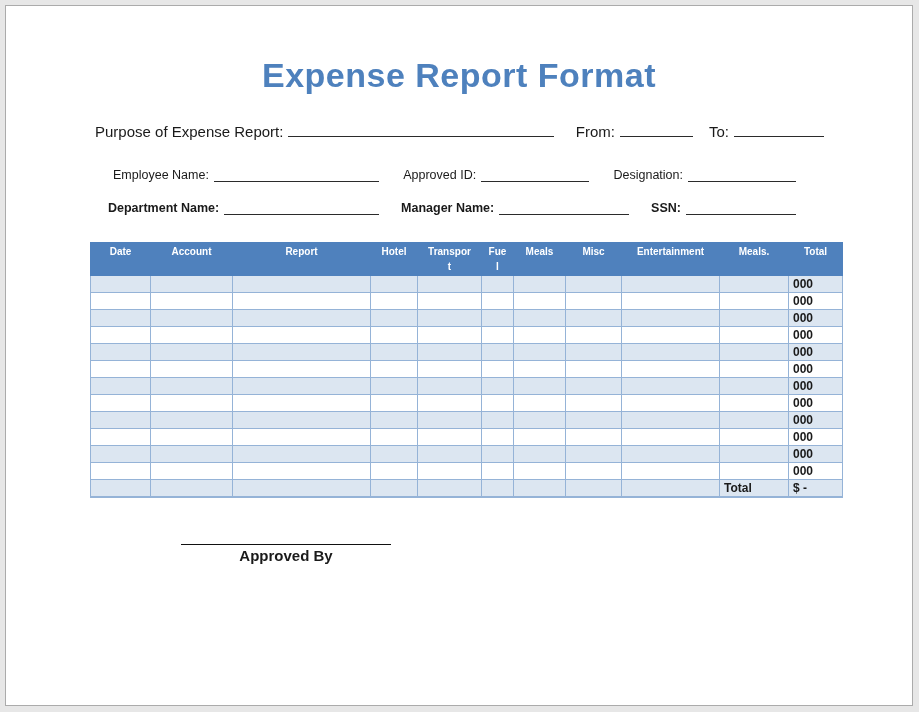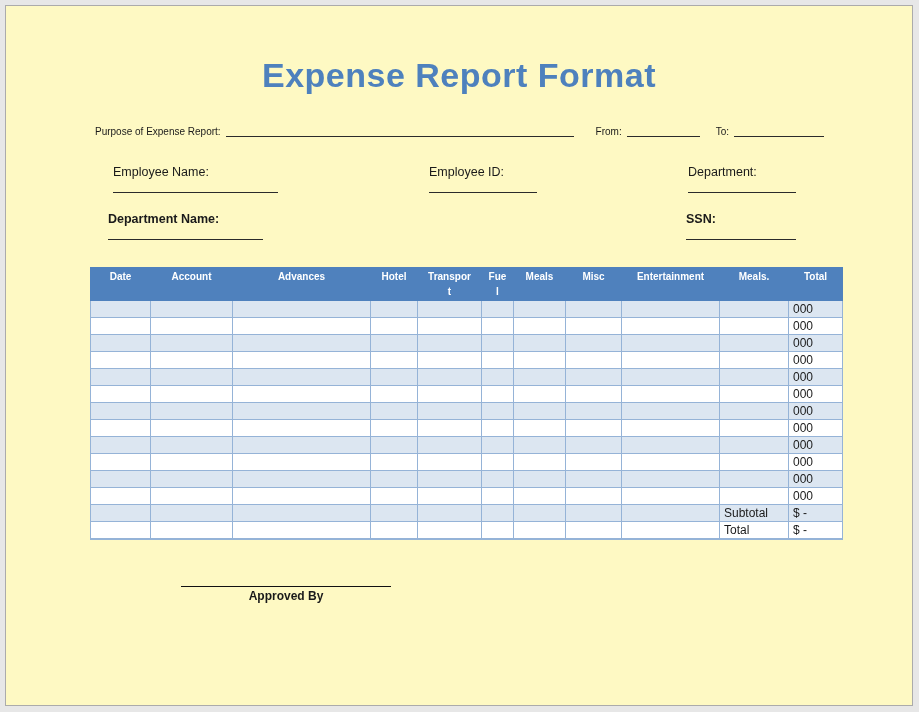--- a/index.html
+++ b/index.html
@@ -14,57 +14,57 @@
   body{
     background:#E7E7E7;
     font-family:"Liberation Sans", sans-serif;
     color:var(--ink);
     position:relative;
   }
   .page{
     position:absolute;
     left:5px;top:5px;
     width:908px;height:701px;
-    background:#fef9c3;
+    background:#ffffff;
     border:1px solid #ABABAB;
     overflow:hidden;
   }
   .title{
     margin-top:50px;
     text-align:center;
     font-size:34px;
     font-weight:bold;
     color:var(--title-blue);
     letter-spacing:.5px;
   }
   .line-row{
     display:flex;
-    align-items:flex-end;
-    font-size:10px;
+    align-items:flex-start;
+    font-size:15px;
   }
   .purpose-row{ margin:28px 88px 0 89px; }
   .blank{
     display:inline-block;
     border-bottom:1.4px solid #2b2b2b;
     height:14px;
   }
   .grow{flex:1;margin-left:5px;}
   .w73{width:73px;margin-left:5px;}
   .w90{width:90px;margin-left:5px;}
   .ml22{margin-left:22px;}
   .ml8{margin-left:16px;}
   .fields-row{
     display:flex;
     justify-content:space-between;
     align-items:flex-end;
     font-size:12.5px;
   }
   .row1{ margin:28px 116px 0 107px; }
   .row2{ margin:19px 116px 0 102px;font-weight:bold; }
-  .fgroup{display:flex;align-items:flex-start;flex-direction:column;}
+  .fgroup{display:flex;align-items:flex-end;}
   .fgroup .lbl{margin-right:5px;white-space:nowrap;}
   .b165{width:165px;} .b108{width:108px;} .b155{width:155px;} .b130{width:130px;} .b110{width:110px;}
 
   table.expense{
     margin:27px 0 0 84px;
     width:752px;
     border-collapse:collapse;
     table-layout:fixed;
     border-bottom:2px solid var(--tbl-border);
   }
@@ -85,33 +85,33 @@
     border:1px solid var(--tbl-border);
     height:16.5px;
     line-height:16px;
     font-size:12px;
     padding:0 6px;
     overflow:hidden;
     white-space:nowrap;
   }
   table.expense tbody tr:nth-child(odd) td{ background:var(--band-blue); }
   table.expense tbody tr:nth-child(even) td{ background:#ffffff; }
-  table.expense td.val{ padding:0 4px; text-align:left; }
+  table.expense td.val{ padding:0 4px; text-align:left;font-weight:bold; }
 
   .sig-row{
     display:flex;
     margin:46px 0 0 175px;
     gap:147px;
   }
   .sig-block{ text-align:center; }
   .sig-a{width:210px;} .sig-b{width:208px;}
   .sig-line{ border-bottom:1.4px solid #111; height:1px; }
   .sig-label{
     font-weight:bold;
-    font-size:12px;
+    font-size:15px;
     margin-top:2px;
   }
 </style>
 </head>
 <body>
 
 <div class="page">
 
   <h1 class="title">Expense Report Format</h1>
 
@@ -123,33 +123,37 @@
     <span class="ml8">To:</span>
     <span class="blank w90"></span>
   </div>
 
   <div class="fields-row row1">
     <span class="fgroup">
       <span class="lbl">Employee Name:</span>
       <span class="blank b165"></span>
     </span>
     <span class="fgroup">
-      <span class="lbl">Employee ID:</span>
+      <span class="lbl">Approved ID:</span>
       <span class="blank b108"></span>
     </span>
     <span class="fgroup">
-      <span class="lbl">Department:</span>
+      <span class="lbl">Designation:</span>
       <span class="blank b108"></span>
     </span>
   </div>
 
   <div class="fields-row row2">
     <span class="fgroup">
       <span class="lbl">Department Name:</span>
       <span class="blank b155"></span>
+    </span>
+    <span class="fgroup">
+      <span class="lbl">Manager Name:</span>
+      <span class="blank b130"></span>
     </span>
     <span class="fgroup">
       <span class="lbl">SSN:</span>
       <span class="blank b110"></span>
     </span>
   </div>
 
   <table class="expense">
     <colgroup>
       <col style="width:60px">
@@ -161,21 +165,21 @@
       <col style="width:52px">
         <col style="width:56px">
         <col style="width:98px">
       <col style="width:69px">
         <col style="width:54px">
     </colgroup>
     <thead>
       <tr>
           <th>Date</th>
           <th>Account</th>
-          <th>Advances</th>
+          <th>Report</th>
           <th>Hotel</th>
           <th>Transpor<br>t</th>
           <th>Fue<br>l</th>
           <th>Meals</th>
           <th>Misc</th>
           <th>Entertainment</th>
           <th>Meals.</th>
           <th>Total</th>
         </tr>
     </thead>
@@ -339,33 +343,20 @@
         <tr>
           <td></td>
           <td></td>
           <td></td>
           <td></td>
           <td></td>
           <td></td>
           <td></td>
           <td></td>
           <td></td>
-          <td class="val">Subtotal</td>
-          <td class="val">$ -</td>
-        </tr>
-        <tr>
-          <td></td>
-          <td></td>
-          <td></td>
-          <td></td>
-          <td></td>
-          <td></td>
-          <td></td>
-          <td></td>
-          <td></td>
           <td class="val">Total</td>
           <td class="val">$ -</td>
         </tr>
       </tbody>
   </table>
 
   <div class="sig-row">
     <div class="sig-block sig-a">
       <div class="sig-line"></div>
       <div class="sig-label">Approved By</div>

